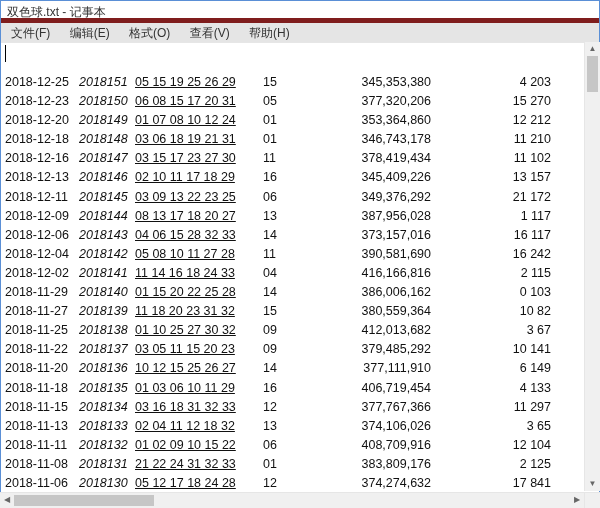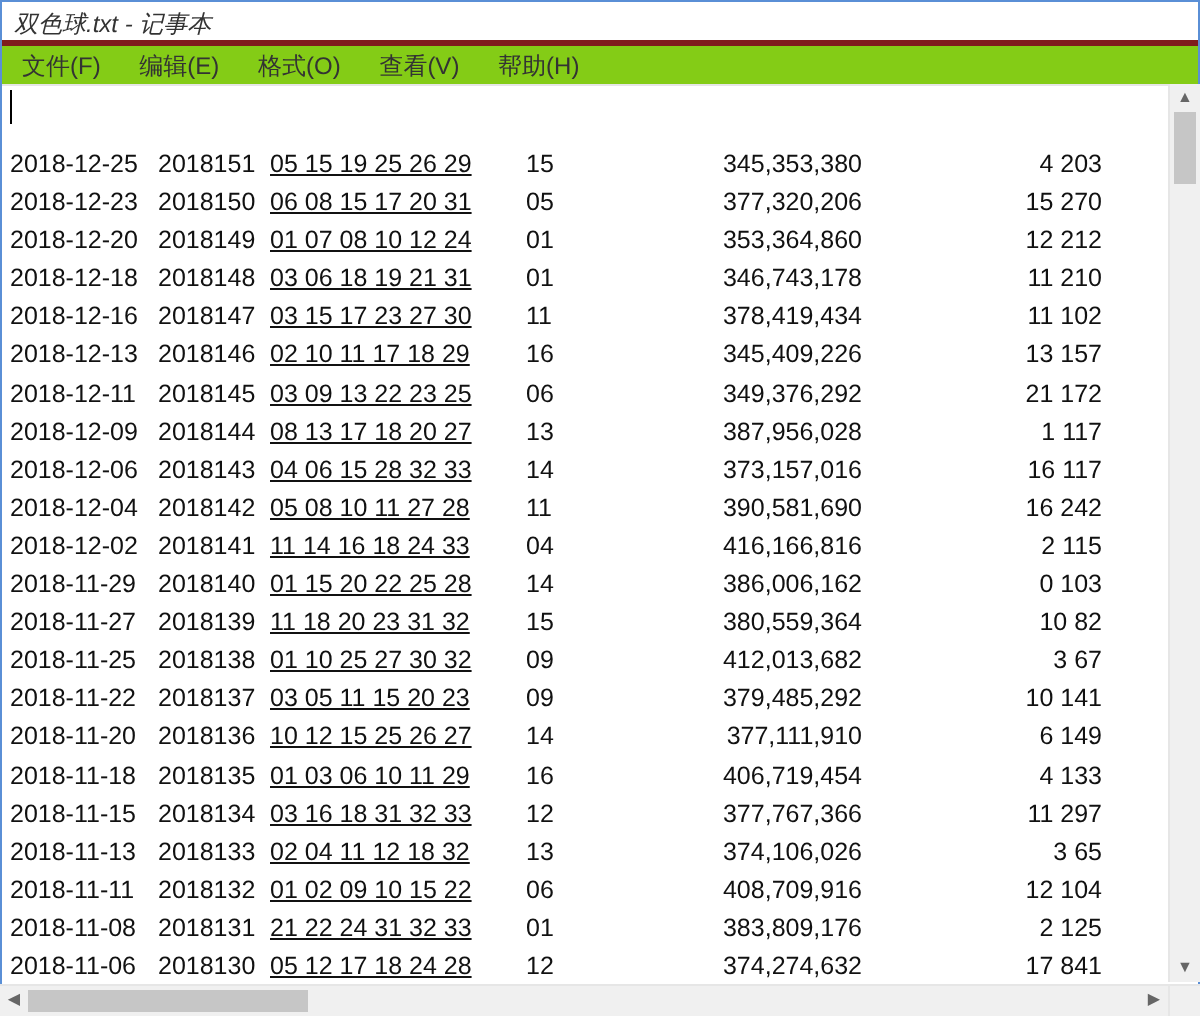--- a/index.html
+++ b/index.html
@@ -13,53 +13,52 @@
     border: 1px solid #5a8fd6;
     overflow: hidden;
   }
   .titlebar {
     height: 22px;
     line-height: 22px;
     padding: 0 6px;
     font-size: 12px;
     color: #333;
     background: #fff;
-    border-bottom: 3px solid #7f1d1d;
+    border-bottom: 5px solid #7f1d1d;
     white-space: nowrap;
     overflow: hidden;
-    font-style: italic;
   }
   .menubar {
     height: 20px;
     line-height: 20px;
     padding: 0 2px;
     font-size: 12px;
     color: #333;
-    background: #84cc16;
+    background: #e5e5e5;
     border-bottom: 1px solid #e6e6e6;
   }
   .menubar span {
     display: inline-block;
     padding: 0 8px;
     cursor: default;
   }
   .content {
     width: 100%;
     height: calc(508px - 22px - 20px - 2px);
     overflow: hidden;
     padding: 2px 0 0 4px;
     font-family: "Segoe UI", Arial, sans-serif;
     font-size: 12.5px;
     color: #111;
     position: relative;
     white-space: pre;
   }
   .line { height: 19.1px; line-height: 19.1px; white-space: pre; }
   .c1 { display:inline-block; width: 74px; }
-  .c2 { display:inline-block; width: 56px; }
+  .c2 { display:inline-block; width: 56px; font-style: italic; }
   .c3 { display:inline-block; width: 128px; text-decoration: underline; }
   .c4 { display:inline-block; width: 24px; }
   .gap1 { display:inline-block; width: 60px; }
   .c5 { display:inline-block; width: 84px; text-align:right; }
   .gap2 { display:inline-block; width: 70px; }
   .c6 { display:inline-block; width: 50px; text-align:right; }
   .caret {
     position: absolute;
     left: 4px; top: 2px;
     width: 1px; height: 17px;

